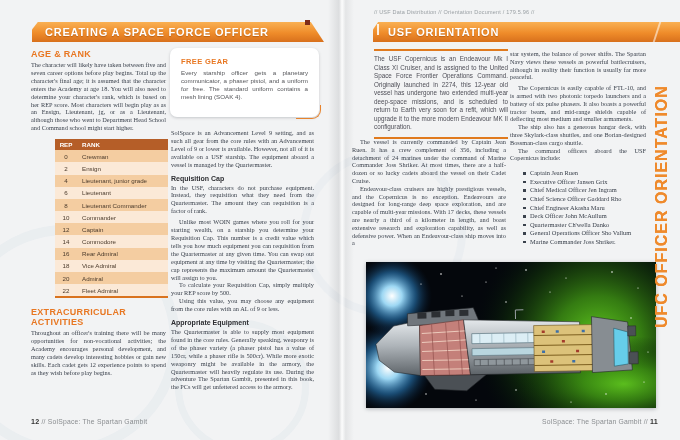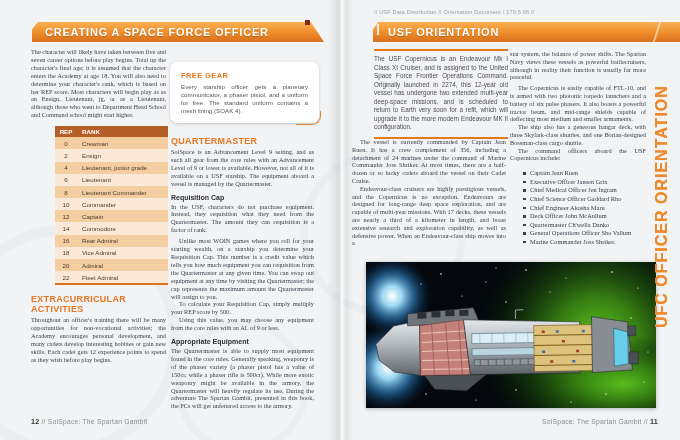--- a/index.html
+++ b/index.html
@@ -55,22 +55,22 @@
     border-bottom:2px solid #d9731f;}
   table.rank th{background:#b55e28;color:#fff;font-weight:700;height:11px;text-align:left;padding:0 0 0 5px;}
   table.rank th:first-child{text-align:center;padding:0;width:22px;}
   table.rank td{height:12.2px;padding:0 0 0 5px;color:#4b3b2c;}
   table.rank td:first-child{text-align:center;padding:0;}
   table.rank tbody tr:nth-child(odd){background:#f4cda1;}
   table.rank tbody tr:nth-child(even){background:#fbe9d7;}
   .below-table{margin-top:8px;}
 
   
-  .fg-card{position:relative;background:#fff;border-radius:7px;margin:16px -5px 12px -1px;
-    padding:9px 11px 8px 11px;box-shadow:0 1px 3px rgba(40,50,60,.22);}
+  .fg-card{position:relative;background:#fff;border-radius:7px;margin:2px -5px 12px -1px;
+    padding:9px 11px 16px 11px;box-shadow:0 1px 3px rgba(40,50,60,.22);}
   .fg-title{font-family:"Liberation Sans",sans-serif;font-weight:700;color:#e87722;font-size:7.5px;letter-spacing:.4px;margin:0 0 3px 0;}
   .fg-body{font-family:"Liberation Sans",sans-serif;font-size:6.2px;line-height:8px;color:#55565a;margin:0;text-align:justify;}
   .fg-corner{position:absolute;right:-2px;bottom:-2px;width:24px;height:13px;
     border-right:1.5px solid #e8832c;border-bottom:1.5px solid #e8832c;border-bottom-right-radius:9px;}
 
   
   .doc-ref{position:absolute;left:34px;top:9px;font-family:"Liberation Sans",sans-serif;
     font-size:5.5px;color:#9aa0a4;letter-spacing:.2px;}
   .intro-block{position:absolute;left:34px;top:49px;width:134px;
     border-top:2px solid #e07a1e;border-bottom:2px solid #e07a1e;padding:4px 0 5px 0;}
@@ -110,20 +110,21 @@
 <div class="deco-circle dc3"></div>
 
 <div class="page lp">
 
   <div class="banner lp-banner">
     <span>CREATING A SPACE FORCE OFFICER</span>
   </div>
   <div class="lp-banner-dot"></div>
 
   <div class="col lp-col1">
+    <h2 class="tech-h">AGE &amp; RANK</h2>
     <p class="body">The character will likely have taken between five and seven career options before play begins. Total up the character's final age; it is assumed that the character enters the Academy at age 18. You will also need to determine your character's rank, which is based on her REP score. Most characters will begin play as as an Ensign, Lieutenant, jg, or as a Lieutenant, although those who went to Department Head School and Command school might start higher.</p>
 
     <table class="rank">
       <thead>
         <tr>
           <th>REP</th>
           <th>RANK</th>
         </tr>
       </thead>
       <tbody>
@@ -182,21 +183,20 @@
     <p class="body">Throughout an officer's training there will be many opportunities for non-vocational activities; the Academy encourages personal development, and many cadets develop interesting hobbies or gain new skills. Each cadet gets 12 experience points to spend as they wish before play begins.</p>
   </div>
 
   <div class="col lp-col2">
     <div class="fg-card">
       <h3 class="fg-title">FREE GEAR</h3>
       <p class="fg-body">Every starship officer gets a planetary communicator, a phaser pistol, and a uniform for free. The standard uniform contains a mesh lining (SOAK 4).</p>
       <span class="fg-corner"></span>
     </div>
 
-    <h2 class="tech-h">QUARTERMASTER</h2>
     <p class="body">SolSpace is an Advancement Level 9 setting, and as such all gear from the core rules with an Advancement Level of 9 or lower is available.  However, not all of it is available on a USF starship. The equipment aboard a vessel is managed by the Quartermaster.</p>
 
     <h3 class="sub-h">Requisition Cap</h3>
     <p class="body">In the USF, characters do not purchase equipment. Instead, they requisition what they need from the Quartermaster. The amount they can requisition is a factor of rank.</p>
     <p class="body ind">Unlike most WOIN games where you roll for your starting wealth, on a starship you determine your Requisition Cap. This number is a credit value which tells you how much equipment you can requisition from the Quartermaster at any given time. You can swap out equipment at any time by visiting the Quartermaster; the cap represents the maximum amount the Quartermaster will assign to you.</p>
     <p class="body ind">To calculate your Requisition Cap, simply multiply your REP score by 500.</p>
     <p class="body ind">Using this value, you may choose any equipment from the core rules with an AL of 9 or less.</p>
 
     <h3 class="sub-h">Appropriate Equipment</h3>
     <p class="body">The Quartermaster is able to supply most equipment found in the core rules. Generally speaking, weaponry is of the phaser variety (a phaser pistol has a value of 150cr, while a phaser rifle is 500cr). While more exotic weaponry might be available in the armory, the Quartermaster will heavily regulate its use. During the adventure The Spartan Gambit, presented in this book, the PCs will get unfettered access to the armory.</p>

